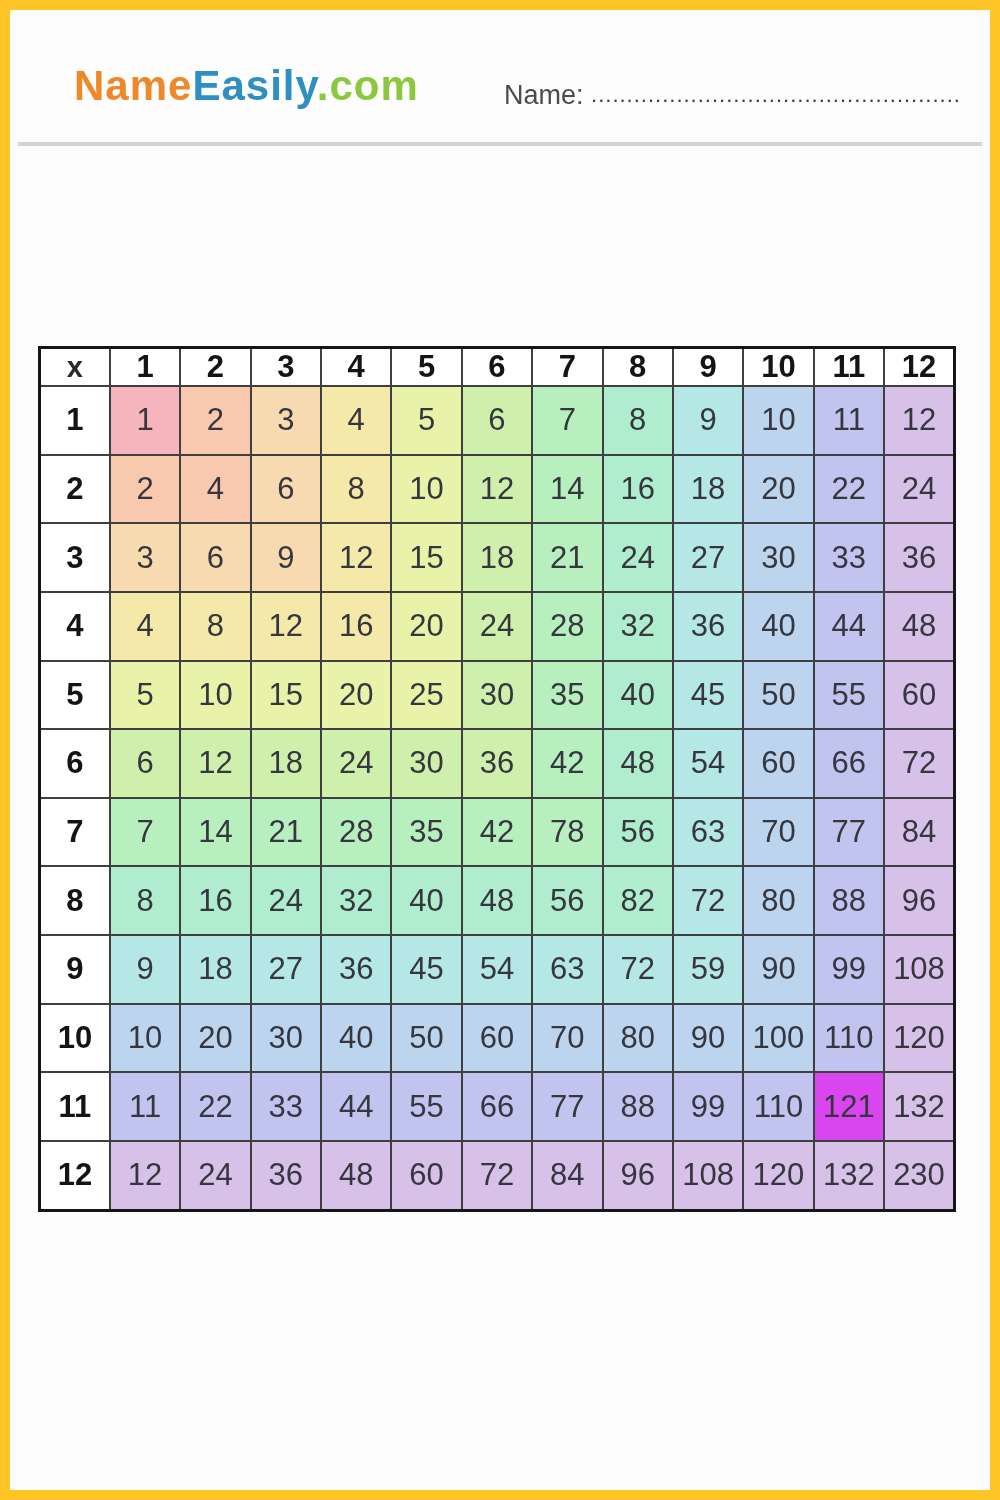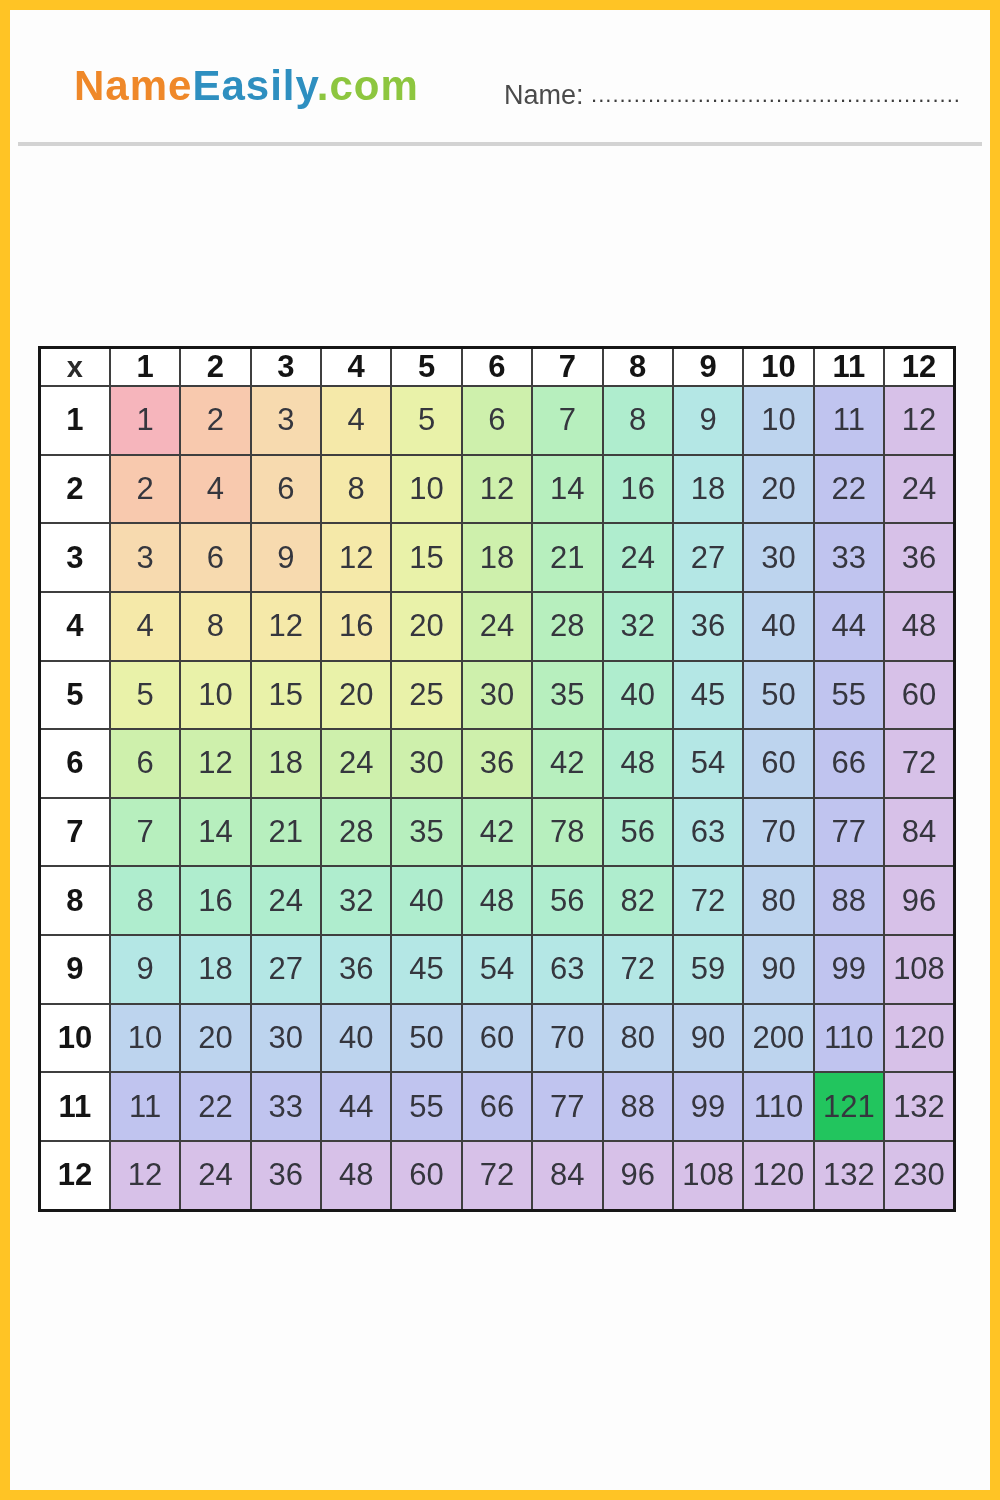--- a/index.html
+++ b/index.html
@@ -279,37 +279,37 @@
           <th>10</th>
           <td style="background: rgb(189, 212, 238);">10</td>
           <td style="background: rgb(189, 212, 238);">20</td>
           <td style="background: rgb(189, 212, 238);">30</td>
           <td style="background: rgb(189, 212, 238);">40</td>
           <td style="background: rgb(189, 212, 238);">50</td>
           <td style="background: rgb(189, 212, 238);">60</td>
           <td style="background: rgb(189, 212, 238);">70</td>
           <td style="background: rgb(189, 212, 238);">80</td>
           <td style="background: rgb(189, 212, 238);">90</td>
-          <td style="background: rgb(189, 212, 238);">200</td>
+          <td style="background: rgb(189, 212, 238);">100</td>
           <td style="background: rgb(192, 196, 239);">110</td>
           <td style="background: rgb(215, 193, 232);">120</td>
         </tr>
         <tr>
           <th>11</th>
           <td style="background: rgb(192, 196, 239);">11</td>
           <td style="background: rgb(192, 196, 239);">22</td>
           <td style="background: rgb(192, 196, 239);">33</td>
           <td style="background: rgb(192, 196, 239);">44</td>
           <td style="background: rgb(192, 196, 239);">55</td>
           <td style="background: rgb(192, 196, 239);">66</td>
           <td style="background: rgb(192, 196, 239);">77</td>
           <td style="background: rgb(192, 196, 239);">88</td>
           <td style="background: rgb(192, 196, 239);">99</td>
           <td style="background: rgb(192, 196, 239);">110</td>
-          <td style="background: #22c55e;">121</td>
+          <td style="background: #d946ef;">121</td>
           <td style="background: rgb(215, 193, 232);">132</td>
         </tr>
         <tr>
           <th>12</th>
           <td style="background: rgb(215, 193, 232);">12</td>
           <td style="background: rgb(215, 193, 232);">24</td>
           <td style="background: rgb(215, 193, 232);">36</td>
           <td style="background: rgb(215, 193, 232);">48</td>
           <td style="background: rgb(215, 193, 232);">60</td>
           <td style="background: rgb(215, 193, 232);">72</td>

